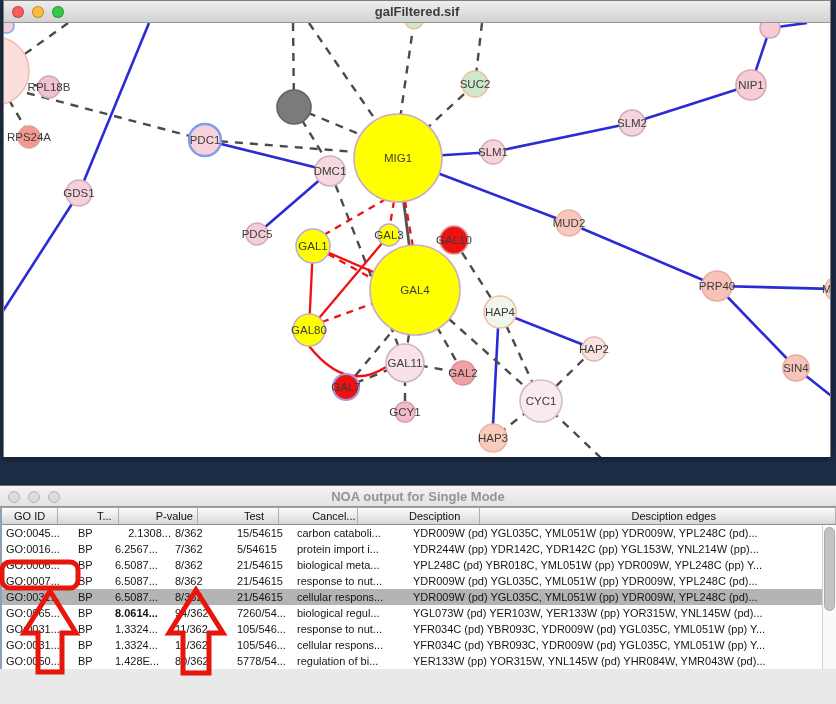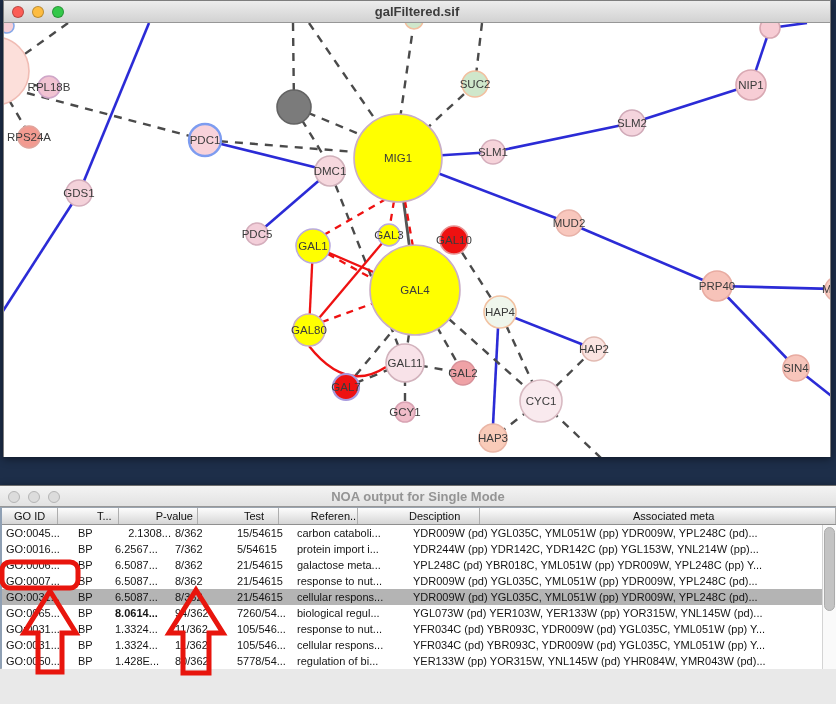--- a/index.html
+++ b/index.html
@@ -187,23 +187,23 @@
         <div class="light inactive"></div>
       </div>
       <div class="title">NOA output for Single Mode</div>
     </div>
     <div class="noa-table">
       <div class="thead" id="thead">
           <div class="th" style="width: 72px;">GO ID</div>
           <div class="th" style="width: 37px;">T...</div>
           <div class="th" style="width: 60px;">P-value</div>
           <div class="th" style="width: 62px;">Test</div>
-          <div class="th" style="width: 60px;">Referen...</div>
+          <div class="th" style="width: 60px;">Cancel...</div>
           <div class="th" style="width: 116px;">Desciption</div>
-          <div class="th" style="width: 415px;">Associated meta</div>
+          <div class="th" style="width: 415px;">Desciption edges</div>
         </div>
       <div class="tbody" id="tbody">
           <div class="trow">
             <div class="td" style="width: 72px;">GO:0045...</div>
             <div class="td" style="width: 37px;">BP</div>
             <div class="td" style="width: 60px; text-align: right;">2.1308...</div>
             <div class="td" style="width: 62px;">8/362</div>
             <div class="td" style="width: 60px;">15/54615</div>
             <div class="td" style="width: 116px;">carbon cataboli...</div>
             <div class="td" style="width: 415px;">YDR009W (pd) YGL035C, YML051W (pp) YDR009W, YPL248C (pd)...</div>
@@ -216,21 +216,21 @@
             <div class="td" style="width: 60px;">5/54615</div>
             <div class="td" style="width: 116px;">protein import i...</div>
             <div class="td" style="width: 415px;">YDR244W (pp) YDR142C, YDR142C (pp) YGL153W, YNL214W (pp)...</div>
           </div>
           <div class="trow">
             <div class="td" style="width: 72px;">GO:0006...</div>
             <div class="td" style="width: 37px;">BP</div>
             <div class="td" style="width: 60px;">6.5087...</div>
             <div class="td" style="width: 62px;">8/362</div>
             <div class="td" style="width: 60px;">21/54615</div>
-            <div class="td" style="width: 116px;">galactose meta...</div>
+            <div class="td" style="width: 116px;">biological meta...</div>
             <div class="td" style="width: 415px;">YPL248C (pd) YBR018C, YML051W (pp) YDR009W, YPL248C (pp) Y...</div>
           </div>
           <div class="trow">
             <div class="td" style="width: 72px;">GO:0007...</div>
             <div class="td" style="width: 37px;">BP</div>
             <div class="td" style="width: 60px;">6.5087...</div>
             <div class="td" style="width: 62px;">8/362</div>
             <div class="td" style="width: 60px;">21/54615</div>
             <div class="td" style="width: 116px;">response to nut...</div>
             <div class="td" style="width: 415px;">YDR009W (pd) YGL035C, YML051W (pp) YDR009W, YPL248C (pd)...</div>

